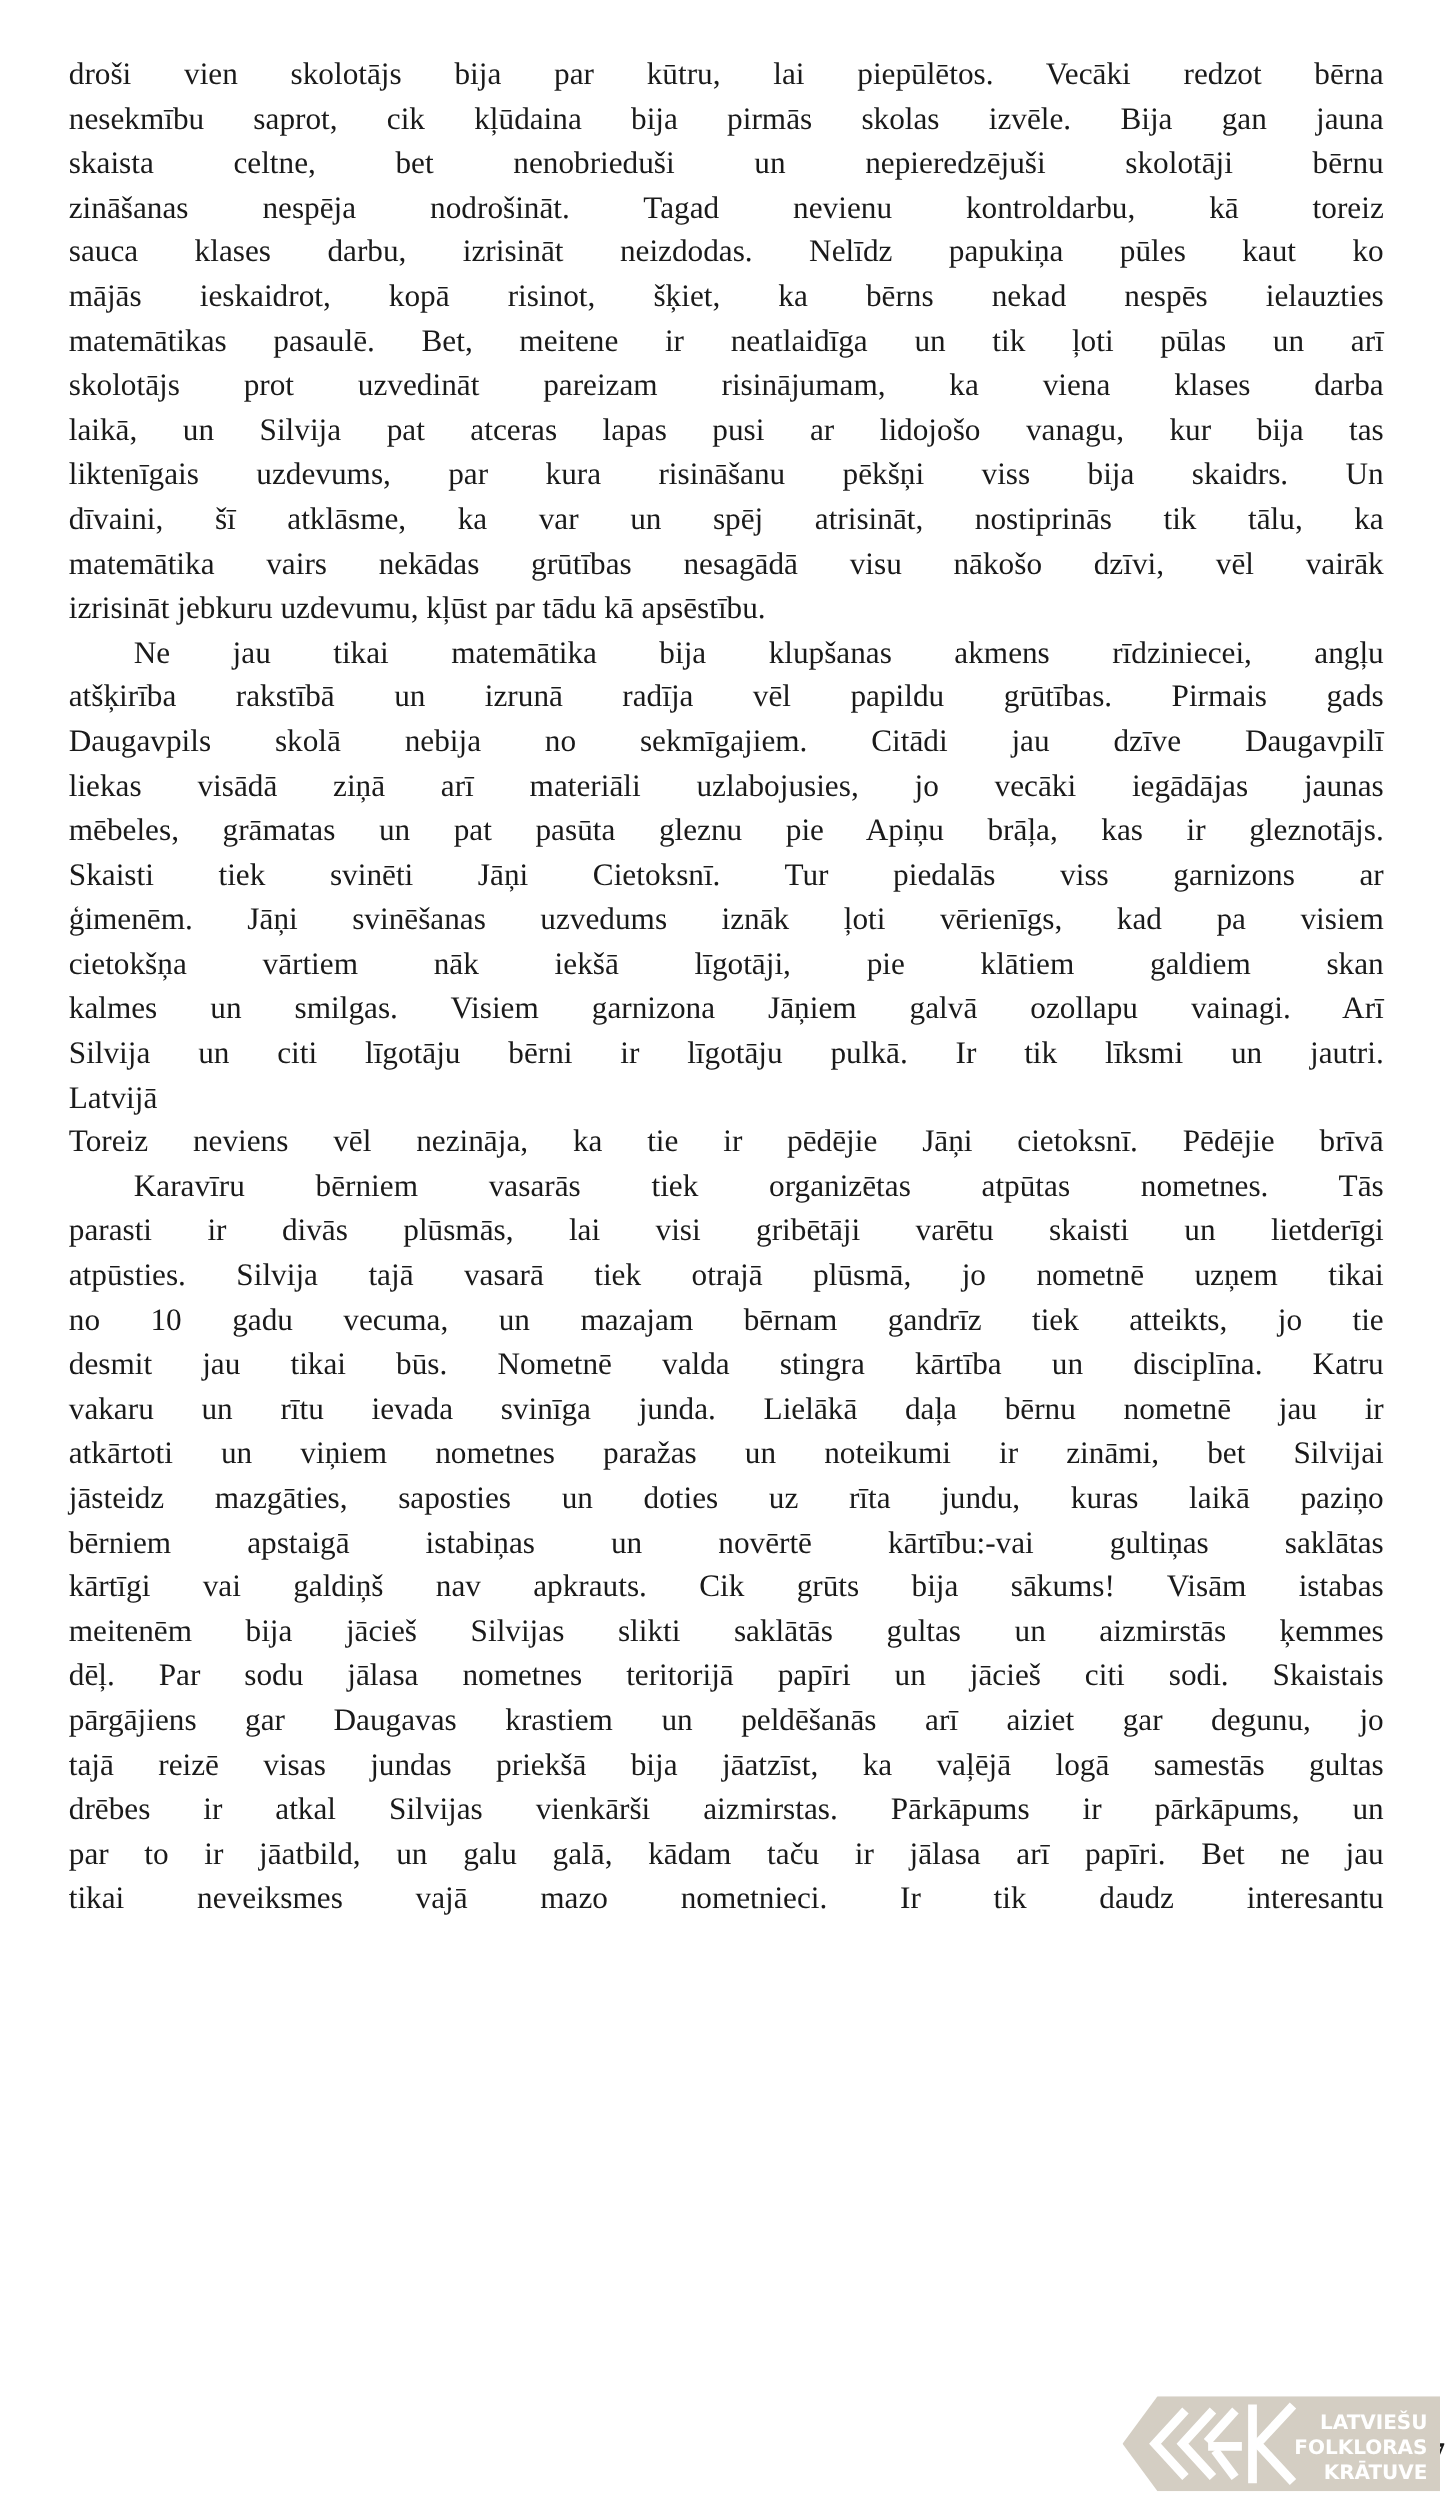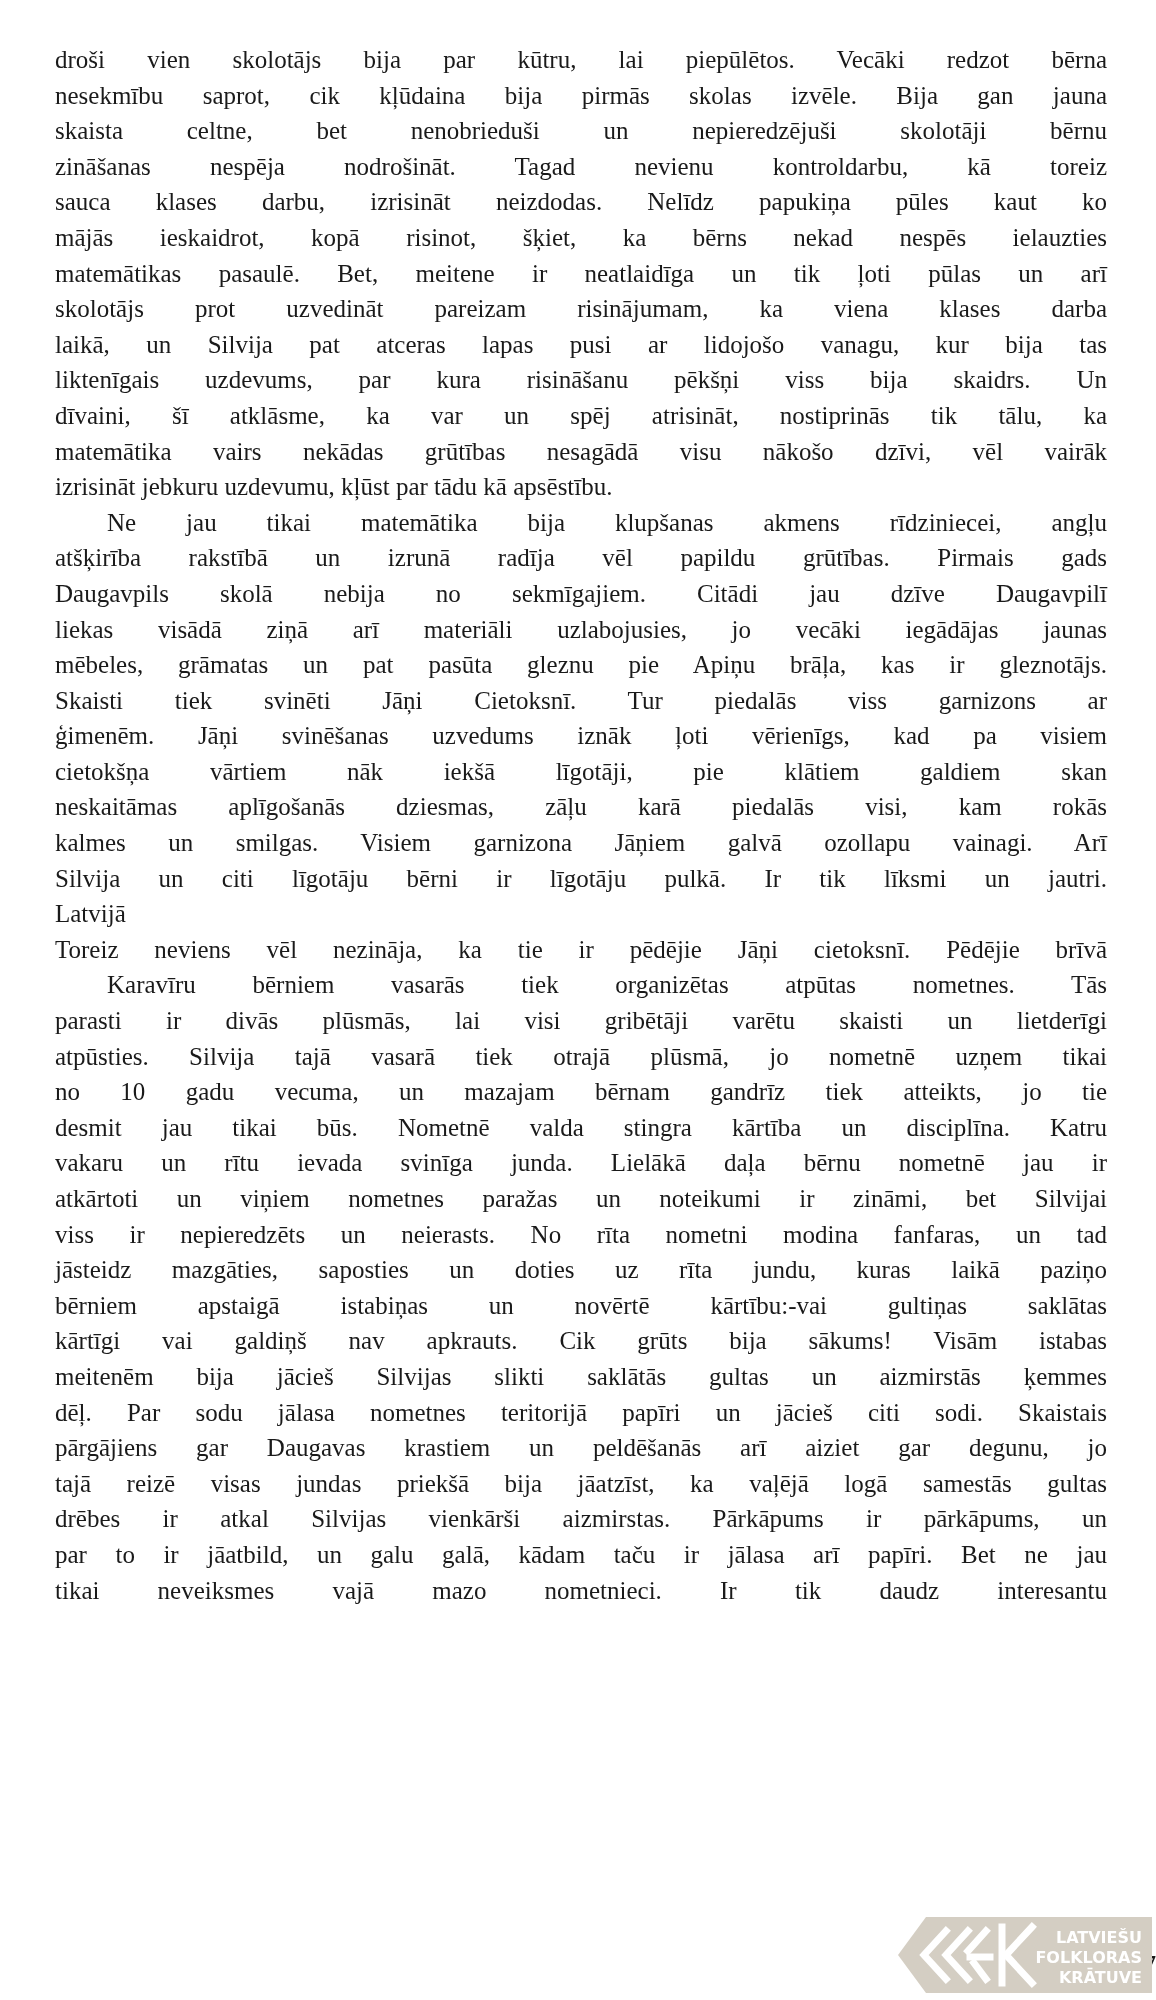--- a/index.html
+++ b/index.html
@@ -39,33 +39,31 @@
     <span class="line">matemātika vairs nekādas grūtības nesagādā visu nākošo dzīvi, vēl vairāk</span>
     <span class="line last">izrisināt jebkuru uzdevumu, kļūst par tādu kā apsēstību.</span>
     <span class="line indent">Ne jau tikai matemātika bija klupšanas akmens rīdziniecei, angļu</span>
     <span class="line">atšķirība rakstībā un izrunā radīja vēl papildu grūtības. Pirmais gads</span>
     <span class="line">Daugavpils skolā nebija no sekmīgajiem. Citādi jau dzīve Daugavpilī</span>
     <span class="line">liekas visādā ziņā arī materiāli uzlabojusies, jo vecāki iegādājas jaunas</span>
     <span class="line">mēbeles, grāmatas un pat pasūta gleznu pie Apiņu brāļa, kas ir gleznotājs.</span>
     <span class="line">Skaisti tiek svinēti Jāņi Cietoksnī. Tur piedalās viss garnizons ar</span>
     <span class="line">ģimenēm. Jāņi svinēšanas uzvedums iznāk ļoti vērienīgs, kad pa visiem</span>
     <span class="line">cietokšņa vārtiem nāk iekšā līgotāji, pie klātiem galdiem skan</span>
-    <span class="line">neskaitāmas aplīgošanās dziesmas, zāļu karā piedalās visi, kam rokās</span>
     <span class="line">kalmes un smilgas. Visiem garnizona Jāņiem galvā ozollapu vainagi. Arī</span>
     <span class="line">Silvija un citi līgotāju bērni ir līgotāju pulkā. Ir tik līksmi un jautri.</span>
     <span class="line last">Latvijā</span>
     <span class="line">Toreiz neviens vēl nezināja, ka tie ir pēdējie Jāņi cietoksnī. Pēdējie brīvā</span>
     <span class="line indent">Karavīru bērniem vasarās tiek organizētas atpūtas nometnes. Tās</span>
     <span class="line">parasti ir divās plūsmās, lai visi gribētāji varētu skaisti un lietderīgi</span>
     <span class="line">atpūsties. Silvija tajā vasarā tiek otrajā plūsmā, jo nometnē uzņem tikai</span>
     <span class="line">no 10 gadu vecuma, un mazajam bērnam gandrīz tiek atteikts, jo tie</span>
     <span class="line">desmit jau tikai būs. Nometnē valda stingra kārtība un disciplīna. Katru</span>
     <span class="line">vakaru un rītu ievada svinīga junda. Lielākā daļa bērnu nometnē jau ir</span>
     <span class="line">atkārtoti un viņiem nometnes paražas un noteikumi ir zināmi, bet Silvijai</span>
-    <span class="line">viss ir nepieredzēts un neierasts. No rīta nometni modina fanfaras, un tad</span>
     <span class="line">jāsteidz mazgāties, saposties un doties uz rīta jundu, kuras laikā paziņo</span>
     <span class="line">bērniem apstaigā istabiņas un novērtē kārtību:-vai gultiņas saklātas</span>
     <span class="line">kārtīgi vai galdiņš nav apkrauts. Cik grūts bija sākums! Visām istabas</span>
     <span class="line">meitenēm bija jācieš Silvijas slikti saklātās gultas un aizmirstās ķemmes</span>
     <span class="line">dēļ. Par sodu jālasa nometnes teritorijā papīri un jācieš citi sodi. Skaistais</span>
     <span class="line">pārgājiens gar Daugavas krastiem un peldēšanās arī aiziet gar degunu, jo</span>
     <span class="line">tajā reizē visas jundas priekšā bija jāatzīst, ka vaļējā logā samestās gultas</span>
     <span class="line">drēbes ir atkal Silvijas vienkārši aizmirstas. Pārkāpums ir pārkāpums, un</span>
     <span class="line">par to ir jāatbild, un galu galā, kādam taču ir jālasa arī papīri. Bet ne jau</span>
     <span class="line">tikai neveiksmes vajā mazo nometnieci. Ir tik daudz interesantu</span>

